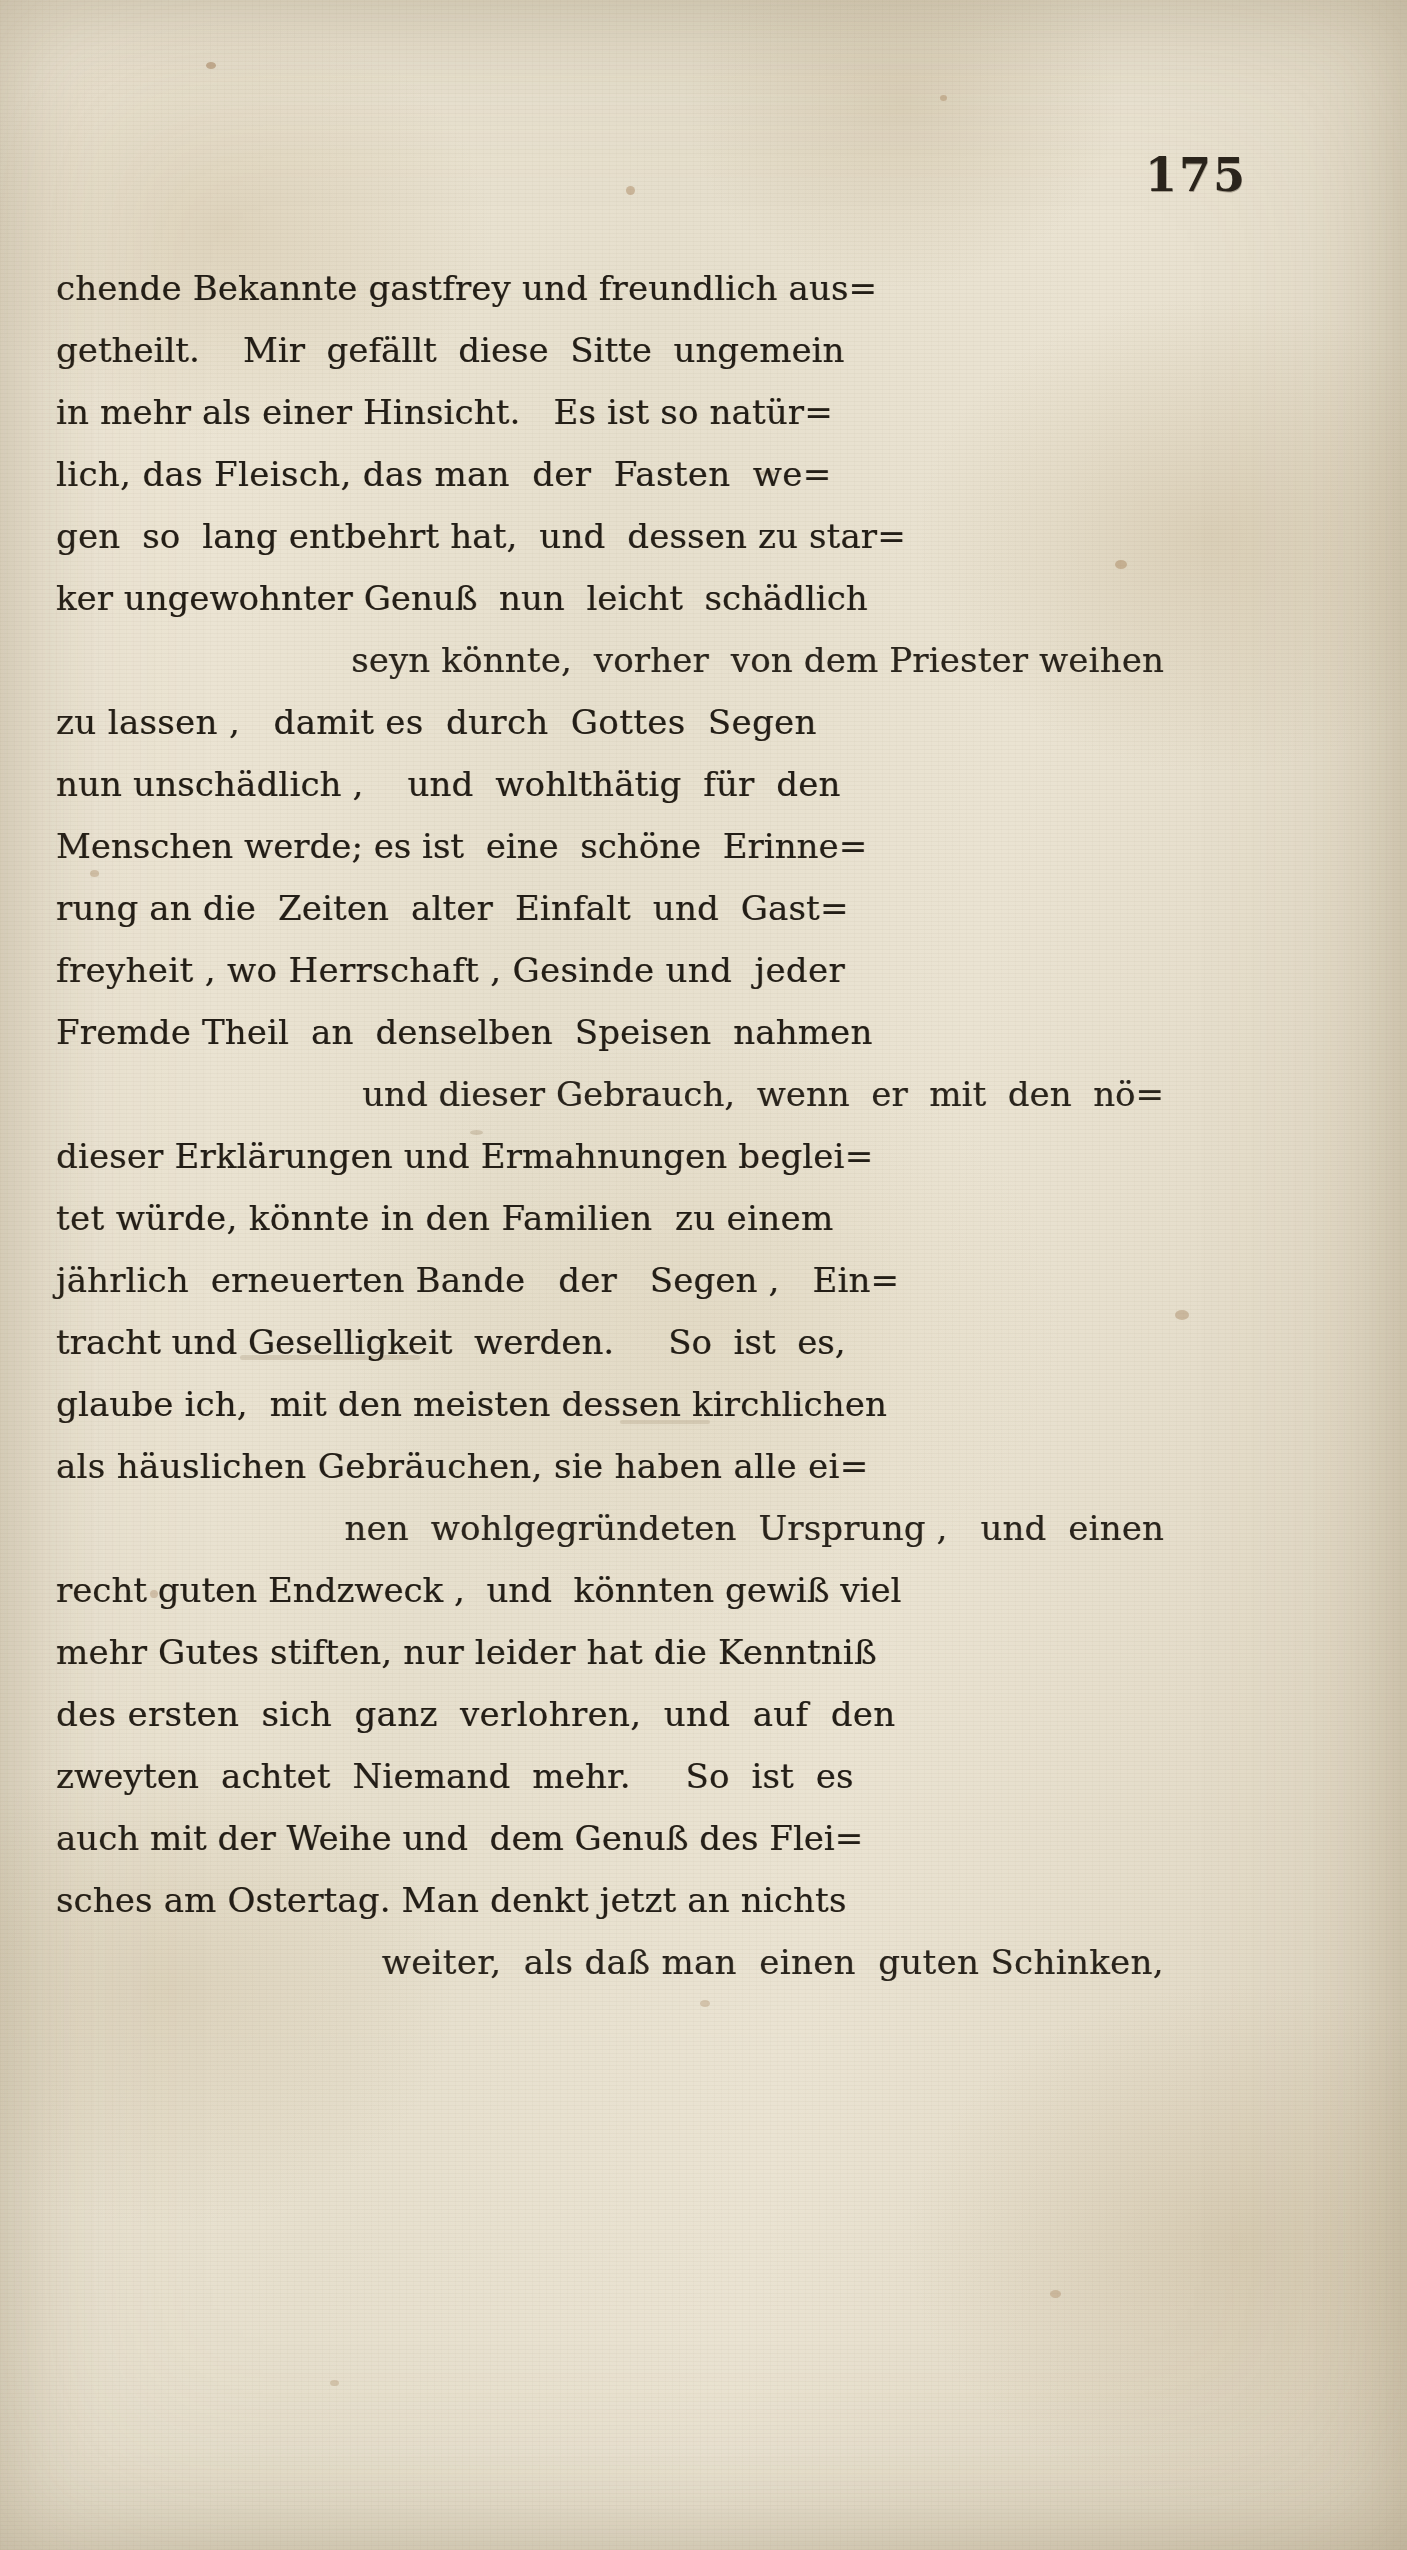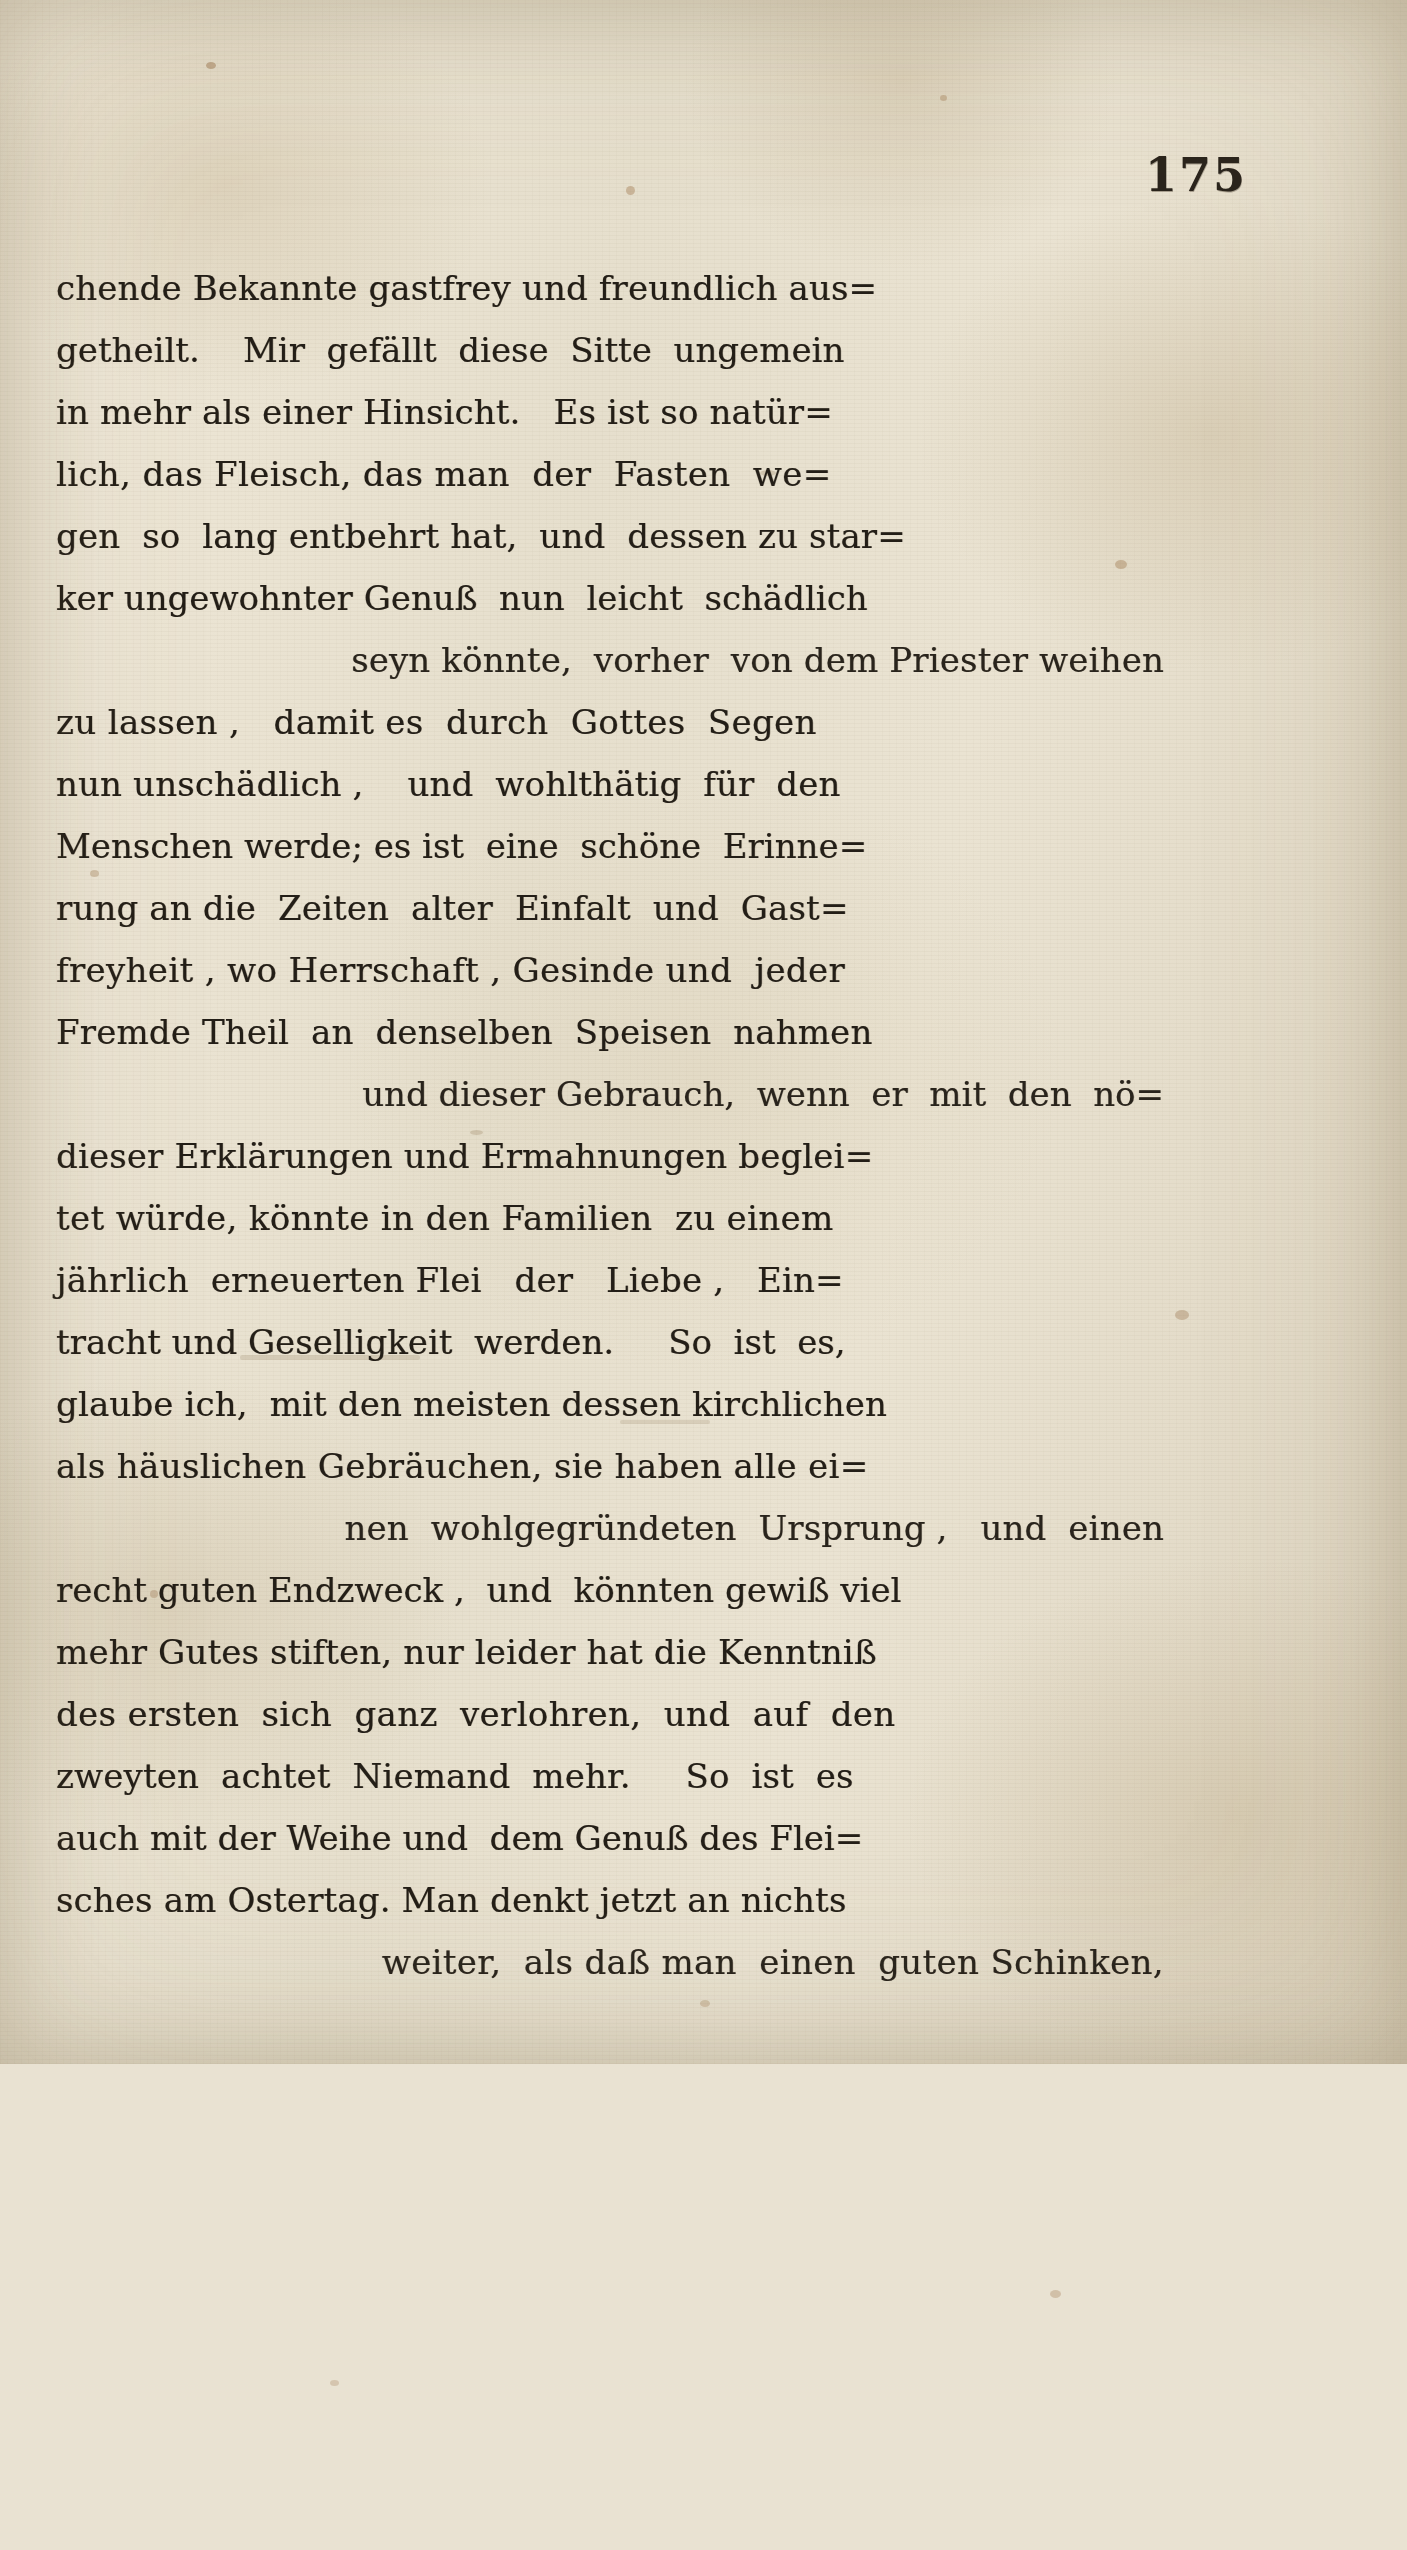--- a/index.html
+++ b/index.html
@@ -11,21 +11,21 @@
     height: 2550px;
     background: #e9e2d2;
     font-family: "DejaVu Serif", serif;
     overflow: hidden;
   }
 
   
   #page {
     position: relative;
     width: 1407px;
-    height: 2064px;
+    height: 2550px;
     background-color: #e8e1d1;
     background-image:
       radial-gradient(ellipse 380px 300px at 16% 9%, rgba(205,190,160,0.45), rgba(205,190,160,0) 70%),
       radial-gradient(ellipse 420px 340px at 86% 21%, rgba(198,182,150,0.40), rgba(198,182,150,0) 70%),
       radial-gradient(ellipse 500px 420px at 50% 52%, rgba(214,202,174,0.30), rgba(214,202,174,0) 72%),
       radial-gradient(ellipse 400px 330px at 12% 78%, rgba(200,186,156,0.38), rgba(200,186,156,0) 72%),
       radial-gradient(ellipse 460px 360px at 88% 88%, rgba(196,180,148,0.40), rgba(196,180,148,0) 72%),
       radial-gradient(ellipse 300px 260px at 64% 4%, rgba(190,172,138,0.30), rgba(190,172,138,0) 72%),
       linear-gradient(100deg, #efe8d8 0%, #e6dfcd 38%, #eae3d2 62%, #ded5c1 100%);
   }
@@ -167,21 +167,21 @@
     <div class="line"><span>seyn könnte,  vorher  von dem Priester weihen</span></div>
     <div class="line"><span>zu lassen ,   damit es  durch  Gottes  Segen</span></div>
     <div class="line"><span>nun unschädlich ,    und  wohlthätig  für  den</span></div>
     <div class="line"><span>Menschen werde; es ist  eine  schöne  Erinne=</span></div>
     <div class="line"><span>rung an die  Zeiten  alter  Einfalt  und  Gast=</span></div>
     <div class="line"><span>freyheit , wo Herrschaft , Gesinde und  jeder</span></div>
     <div class="line"><span>Fremde Theil  an  denselben  Speisen  nahmen</span></div>
     <div class="line"><span>und dieser Gebrauch,  wenn  er  mit  den  nö=</span></div>
     <div class="line"><span>dieser Erklärungen und Ermahnungen beglei=</span></div>
     <div class="line"><span>tet würde, könnte in den Familien  zu einem</span></div>
-    <div class="line"><span>jährlich  erneuerten Flei   der   Liebe ,   Ein=</span></div>
+    <div class="line"><span>jährlich  erneuerten Bande   der   Segen ,   Ein=</span></div>
     <div class="line"><span>tracht und Geselligkeit  werden.     So  ist  es,</span></div>
     <div class="line"><span>glaube ich,  mit den meisten dessen kirchlichen</span></div>
     <div class="line"><span>als häuslichen Gebräuchen, sie haben alle ei=</span></div>
     <div class="line"><span>nen  wohlgegründeten  Ursprung ,   und  einen</span></div>
     <div class="line"><span>recht guten Endzweck ,  und  könnten gewiß viel</span></div>
     <div class="line"><span>mehr Gutes stiften, nur leider hat die Kenntniß</span></div>
     <div class="line"><span>des ersten  sich  ganz  verlohren,  und  auf  den</span></div>
     <div class="line"><span>zweyten  achtet  Niemand  mehr.     So  ist  es</span></div>
     <div class="line"><span>auch mit der Weihe und  dem Genuß des Flei=</span></div>
     <div class="line"><span>sches am Ostertag. Man denkt jetzt an nichts</span></div>

